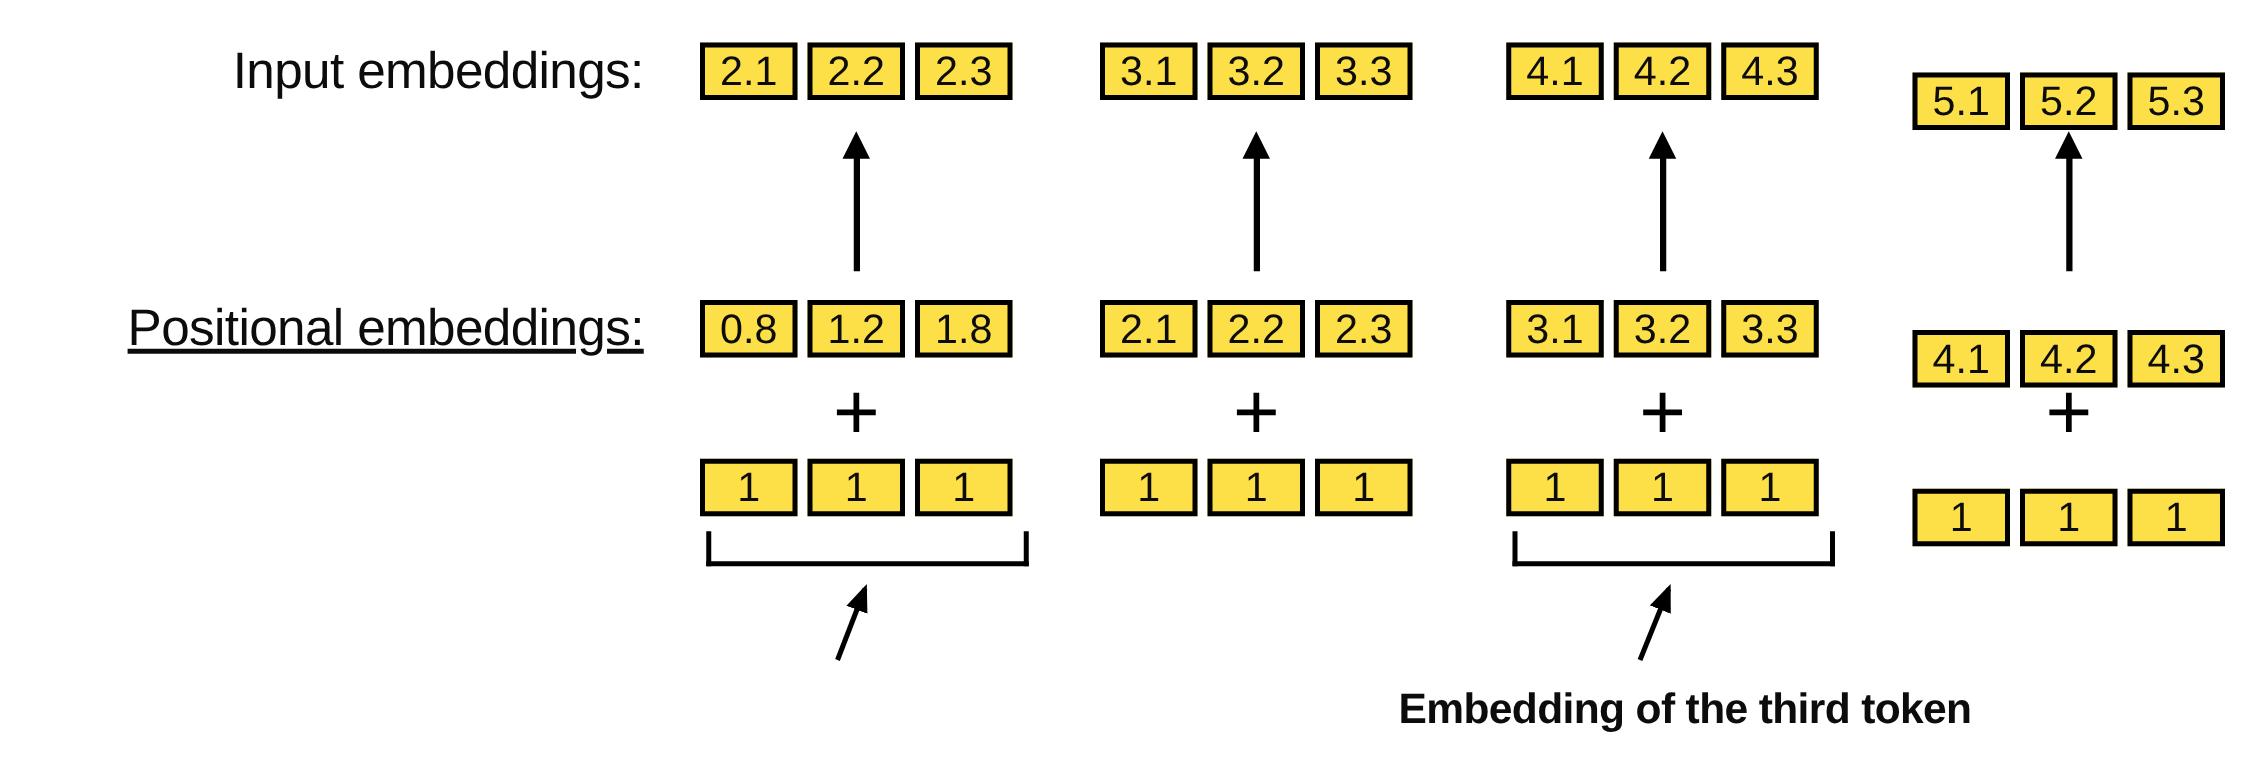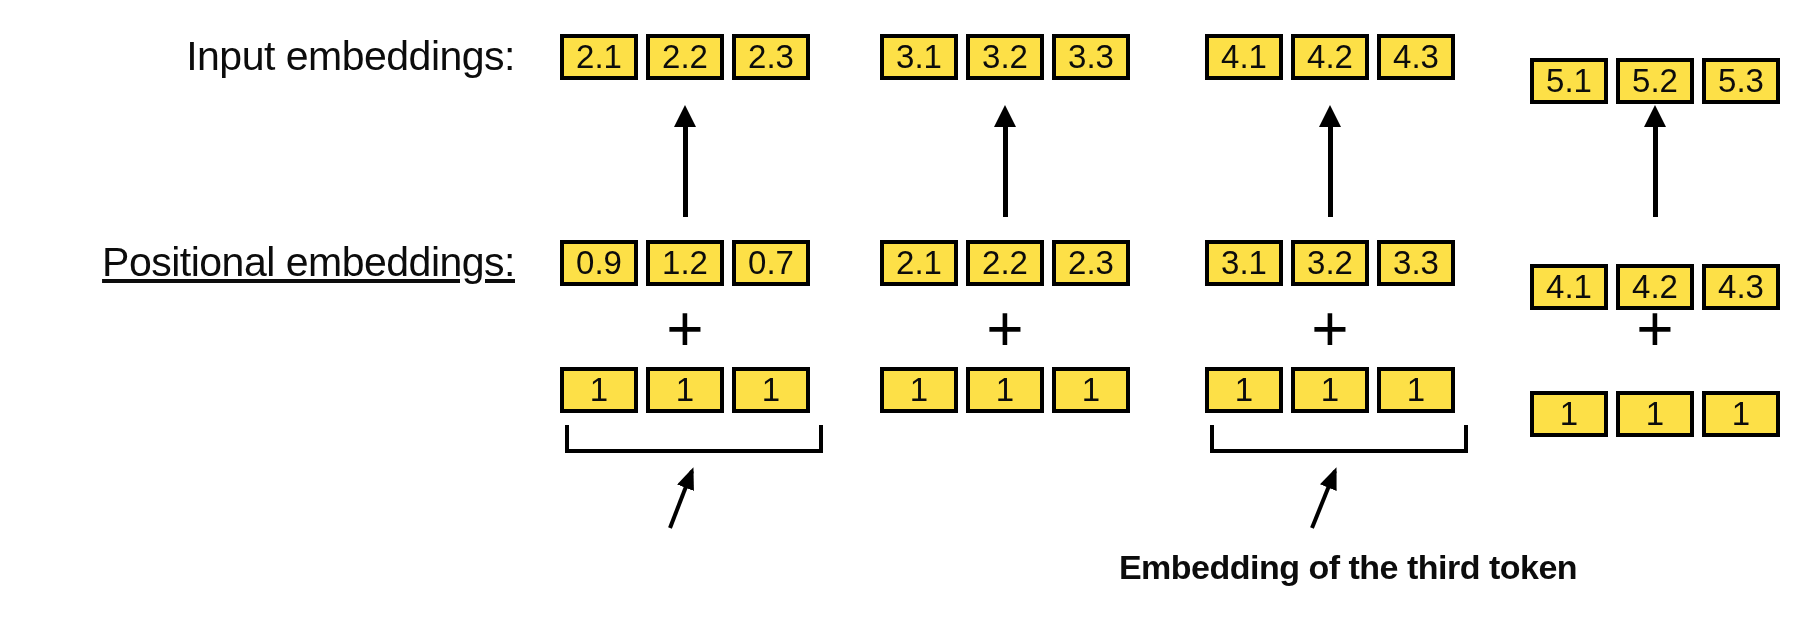--- a/index.html
+++ b/index.html
@@ -105,23 +105,23 @@
   <div class="v-arrow va3">
       <div class="head"></div>
       <div class="shaft"></div>
     </div>
   <div class="v-arrow va4">
       <div class="head"></div>
       <div class="shaft"></div>
     </div>
 
   <div class="vec row-pos col1">
-      <div class="cell">0.9</div>
+      <div class="cell">0.8</div>
       <div class="cell">1.2</div>
-      <div class="cell">0.7</div>
+      <div class="cell">1.8</div>
     </div>
   <div class="vec row-pos col2">
       <div class="cell">2.1</div>
       <div class="cell">2.2</div>
       <div class="cell">2.3</div>
     </div>
   <div class="vec row-pos col3">
       <div class="cell">3.1</div>
       <div class="cell">3.2</div>
       <div class="cell">3.3</div>

